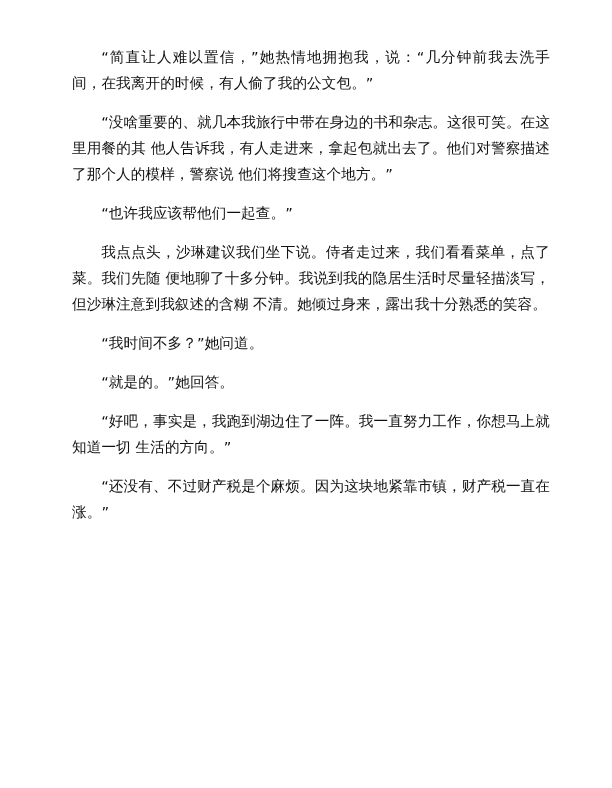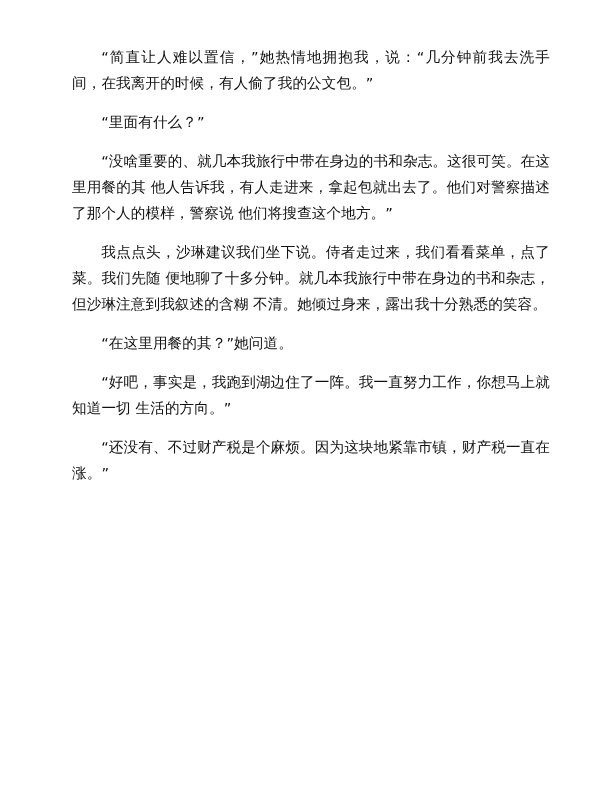--- a/index.html
+++ b/index.html
@@ -36,20 +36,21 @@
   .para:last-child {
     margin-bottom: 16px;
   }
 </style>
 </head>
 <body>
 
 <div class="page">
   <div class="doc-body">
     <p class="para">“简直让人难以置信，”她热情地拥抱我，说：“几分钟前我去洗手间，在我离开的时候，有人偷了我的公文包。”</p>
-    <p class="para">“里面有什么？”</p>
     <p class="para">“没啥重要的、就几本我旅行中带在身边的书和杂志。这很可笑。在这里用餐的其 他人告诉我，有人走进来，拿起包就出去了。他们对警察描述了那个人的模样，警察说 他们将搜查这个地方。”</p>
-    <p class="para">我点点头，沙琳建议我们坐下说。侍者走过来，我们看看菜单，点了菜。我们先随 便地聊了十多分钟。就几本我旅行中带在身边的书和杂志，但沙琳注意到我叙述的含糊 不清。她倾过身来，露出我十分熟悉的笑容。</p>
-    <p class="para">“在这里用餐的其？”她问道。</p>
+    <p class="para">“也许我应该帮他们一起查。”</p>
+    <p class="para">我点点头，沙琳建议我们坐下说。侍者走过来，我们看看菜单，点了菜。我们先随 便地聊了十多分钟。我说到我的隐居生活时尽量轻描淡写，但沙琳注意到我叙述的含糊 不清。她倾过身来，露出我十分熟悉的笑容。</p>
+    <p class="para">“我时间不多？”她问道。</p>
+    <p class="para">“就是的。”她回答。</p>
     <p class="para">“好吧，事实是，我跑到湖边住了一阵。我一直努力工作，你想马上就知道一切 生活的方向。”</p>
     <p class="para">“还没有、不过财产税是个麻烦。因为这块地紧靠市镇，财产税一直在涨。”</p>
   </div>
 </div>
 
 </body></html>

